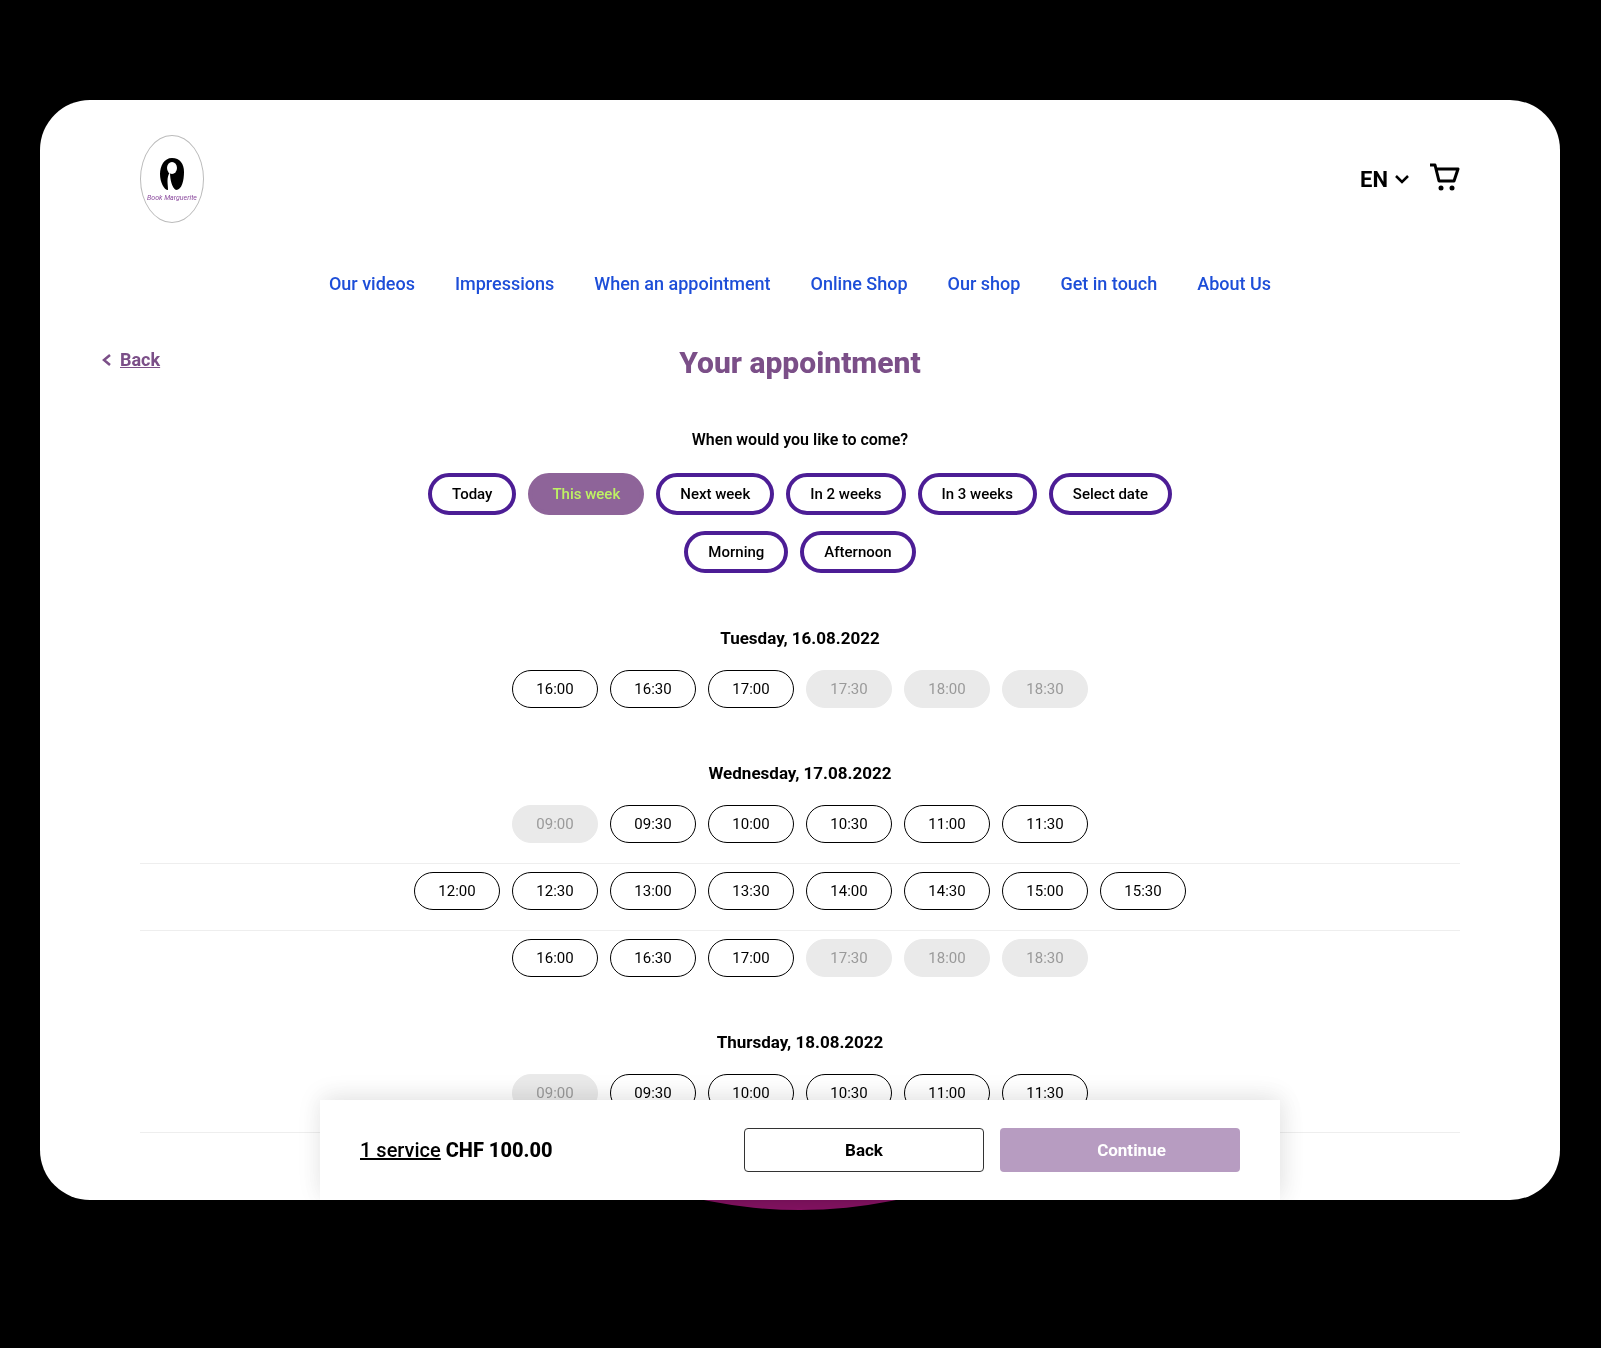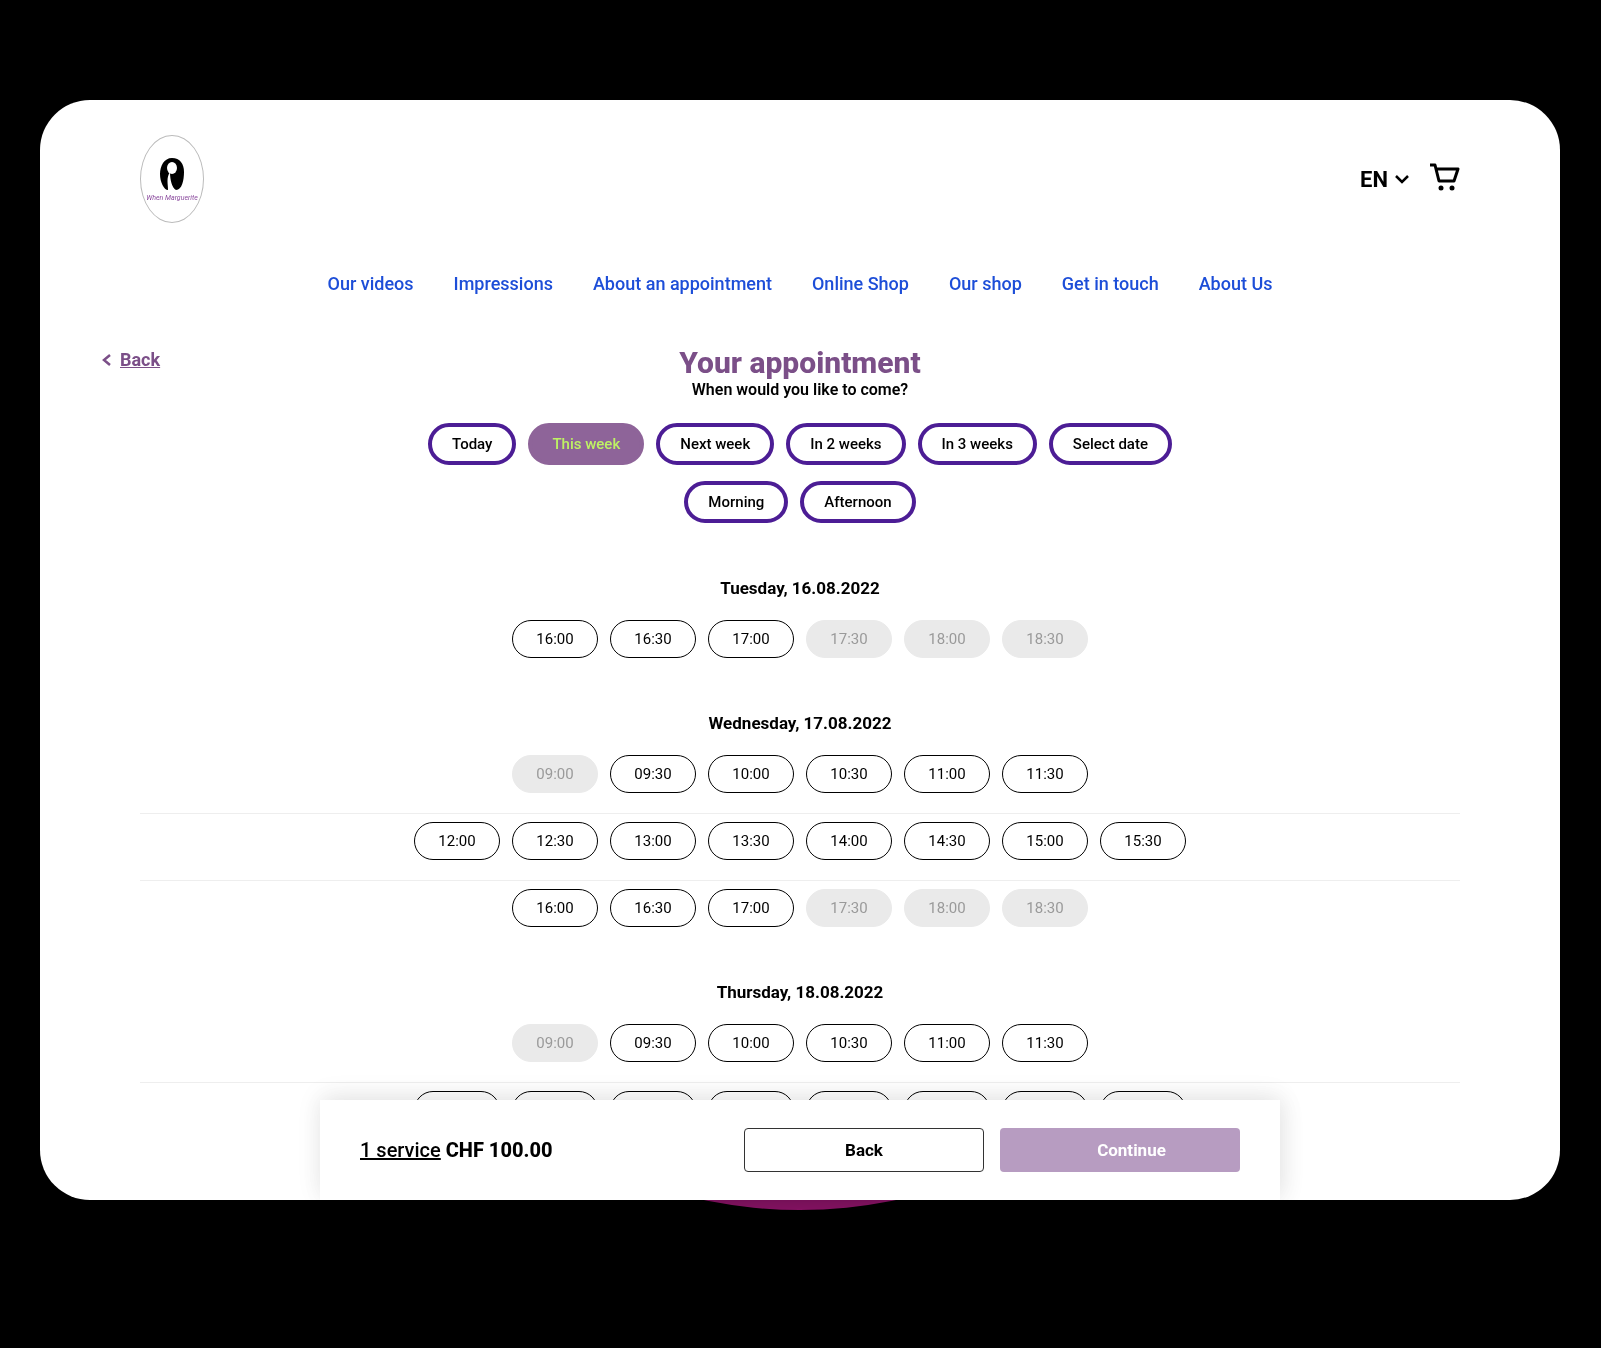--- a/index.html
+++ b/index.html
@@ -56,21 +56,21 @@
 .nav {
   display: flex; justify-content: center; gap: 40px;
   margin-top: 50px;
 }
 .nav a { color: #1d4ed8; font-size: 18px; font-weight: 500; text-decoration: none; cursor: pointer; }
 
 .back-row { display: flex; align-items: center; margin-top: 55px; }
 .back-link { color: #7B4F88; font-weight: 700; font-size: 18px; text-decoration: underline; cursor: pointer; display: flex; align-items: center; gap: 6px; margin-left: -40px; }
 
 .title { color: #7B4F88; font-weight: 800; font-size: 30px; text-align: center; margin-top: -25px; }
-.subtitle { text-align: center; font-weight: 600; font-size: 16px; }
+.subtitle { text-align: center; font-weight: 600; font-size: 16px; margin-top: 50px; }
 
 .pill-row { display: flex; justify-content: center; flex-wrap: wrap; gap: 12px; margin-top: 24px; }
 .pill {
   border: 4px solid #4c1d95; border-radius: 999px;
   padding: 8px 20px; font-size: 15px; font-weight: 500;
   background: #fff; cursor: pointer;
 }
 .pill.active { background: #8E6499; color: #bef264; border-color: #8E6499; }
 
 .day-block { margin-top: 55px; }
@@ -113,21 +113,21 @@
 <div class="window-shadow"></div>
 
 <div class="window">
 
   <div class="top-bar">
     <div class="logo">
       <svg viewBox="0 0 32 36">
         <path d="M16 2 C8 2 4 10 4 18 C4 26 8 34 12 34 C12 28 10 22 14 16 C14 24 16 32 20 34 C26 34 28 24 28 16 C28 8 24 2 16 2 Z" fill="#000"></path>
         <ellipse cx="16" cy="12" rx="5" ry="6" fill="#fff"></ellipse>
       </svg>
-      <span class="logo-text">When Marguerite</span>
+      <span class="logo-text">Book Marguerite</span>
     </div>
     <div class="top-right">
       <div class="lang">
         <span>EN</span>
         <svg width="16" height="16" viewBox="0 0 16 16">
             <path d="M2 5 L8 11 L14 5" stroke="#000" stroke-width="2.5" fill="none"></path>
           </svg>
       </div>
       <div class="cart">
         <svg viewBox="0 0 32 32">
@@ -135,21 +135,21 @@
           <circle cx="13" cy="27" r="2.5" fill="#000"></circle>
           <circle cx="24" cy="27" r="2.5" fill="#000"></circle>
         </svg>
       </div>
     </div>
   </div>
 
   <nav class="nav" id="nav">
       <a>Our videos</a>
       <a>Impressions</a>
-      <a>About an appointment</a>
+      <a>When an appointment</a>
       <a>Online Shop</a>
       <a>Our shop</a>
       <a>Get in touch</a>
       <a>About Us</a>
     </nav>
 
   <div class="back-row">
     <a class="back-link">
       <svg width="14" height="14" viewBox="0 0 14 14">
           <path d="M10 2 L4 7 L10 12" stroke="#7B4F88" stroke-width="2.5" fill="none"></path>

